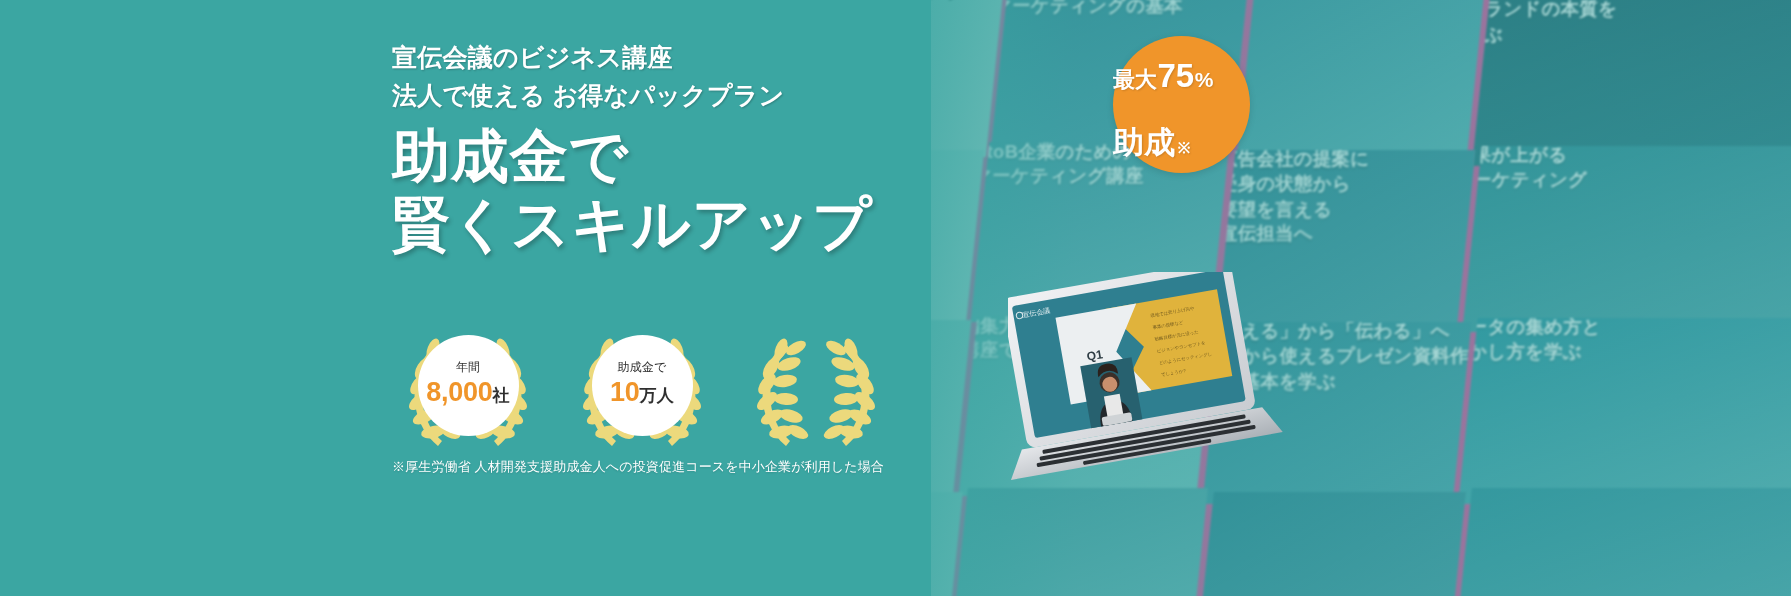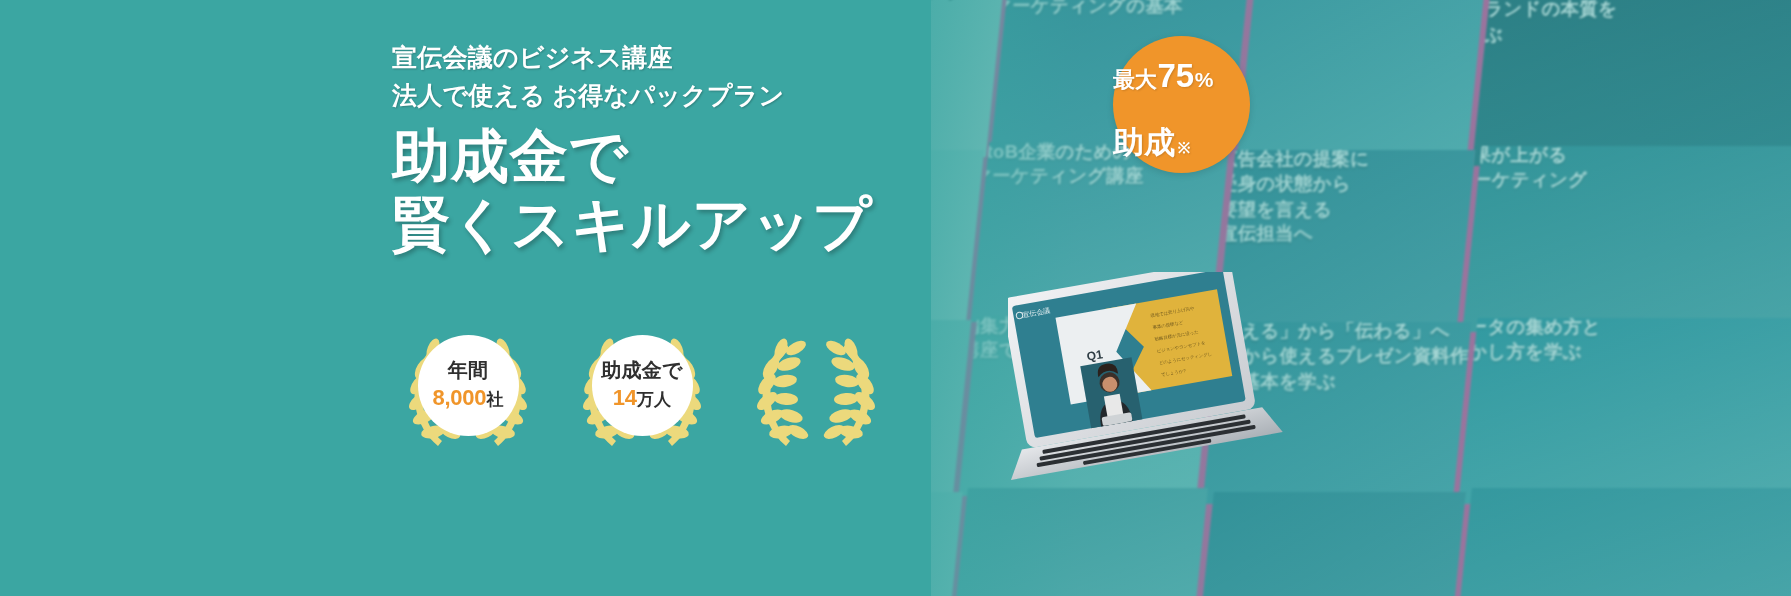--- a/index.html
+++ b/index.html
@@ -68,24 +68,24 @@
 
   
   .medals { position:absolute; left:392px; top:322px; display:flex; gap:22px; z-index:7; }
   .medal { position:relative; width:152px; height:126px; display:flex; align-items:center; justify-content:center; }
   .medal .wreath { position:absolute; inset:0; }
   .medal .disc {
     position:relative; width:101px; height:101px; border-radius:50%;
     background:#fff; display:flex; flex-direction:column;
     align-items:center; justify-content:center; z-index:2;
   }
-  .m-lab { color:#2f2f2f; font-weight:700; font-size:20px; line-height:1.28; letter-spacing:.01em; }
+  .m-lab { color:#2f2f2f; font-weight:400; font-size:12px; line-height:1.28; letter-spacing:.01em; }
   .m-val { color:#2f2f2f; font-weight:800; font-size:17px; line-height:1.3; letter-spacing:.01em;
            display:flex; align-items:baseline; }
-  .m-val .big { color:#f0952a; font-size:22px; font-weight:800; letter-spacing:-.01em; }
+  .m-val .big { color:#f0952a; font-size:27px; font-weight:800; letter-spacing:-.01em; }
   .m-three { color:#2f2f2f; font-weight:700; font-size:14px; line-height:1.45; text-align:center;
              white-space:pre-line; letter-spacing:.01em; }
 
   
   .footnote {
     position:absolute; left:392px; top:458px; z-index:7;
     color:#ffffff; font-size:13px; font-weight:400; letter-spacing:.01em;
     text-shadow:0 1px 2px rgba(0,0,0,.15);
   }
 
@@ -289,21 +289,21 @@
             <ellipse cx="41" cy="110" rx="12" ry="6" transform="rotate(-12 41 110)"></ellipse>
             <ellipse cx="58" cy="110" rx="11" ry="5.5" transform="rotate(26 58 110)"></ellipse>
             <ellipse cx="41" cy="27" rx="11" ry="5.5" transform="rotate(-68 41 27)"></ellipse>
             <ellipse cx="56" cy="26" rx="11" ry="5.5" transform="rotate(-30 56 26)"></ellipse>
           </g>
         </g>
       </svg>
       <div class="disc">
         <div class="m-lab">助成金で</div>
         <div class="m-val">
-          <span class="big">14</span>
+          <span class="big">10</span>
           <span>万人</span>
         </div>
       </div>
     </div>
 
     <div class="medal">
       <svg class="wreath" viewBox="0 0 152 126">
         <g fill="#ecd97c">
           <g>
             <path d="M46 124 C22 104 16 70 30 40 C34 32 40 26 46 22 L50 27 C44 32 39 38 36 45 C25 72 30 101 50 119 Z"></path>
@@ -333,20 +333,21 @@
             <ellipse cx="41" cy="110" rx="12" ry="6" transform="rotate(-12 41 110)"></ellipse>
             <ellipse cx="58" cy="110" rx="11" ry="5.5" transform="rotate(26 58 110)"></ellipse>
             <ellipse cx="41" cy="27" rx="11" ry="5.5" transform="rotate(-68 41 27)"></ellipse>
             <ellipse cx="56" cy="26" rx="11" ry="5.5" transform="rotate(-30 56 26)"></ellipse>
           </g>
         </g>
       </svg>
     </div>
   </div>
 
+  <div class="footnote">※厚生労働省 人材開発支援助成金人への投資促進コースを中小企業が利用した場合</div>
 
   <div class="laptop">
     <svg viewBox="0 0 330 215" width="330" height="215">
       <defs>
         <linearGradient id="lidg" x1="0" y1="0" x2="1" y2="1">
           <stop offset="0" stop-color="#f2f3f5"></stop>
             <stop offset="1" stop-color="#c9ccd1"></stop>
         </linearGradient>
         <linearGradient id="baseg" x1="0" y1="0" x2="1" y2="1">
           <stop offset="0" stop-color="#e6e8eb"></stop>

